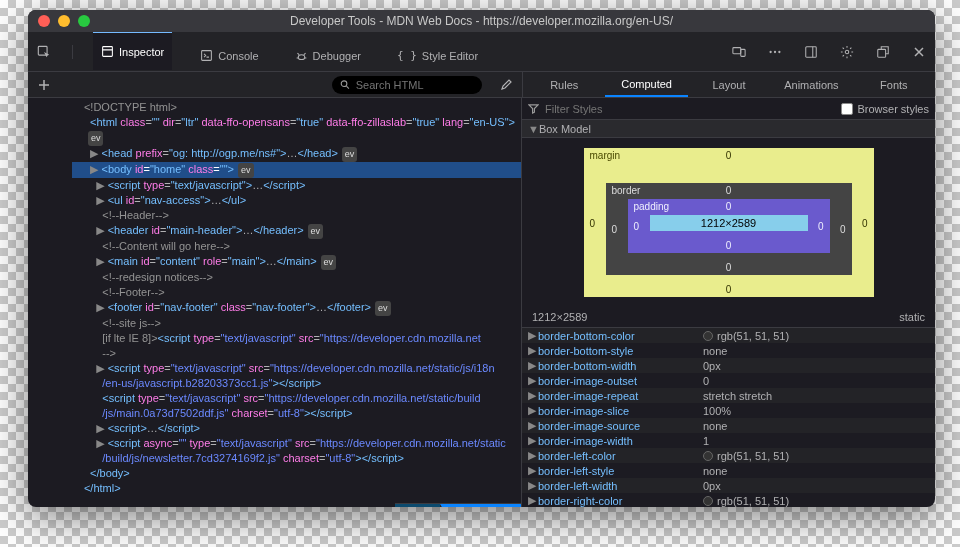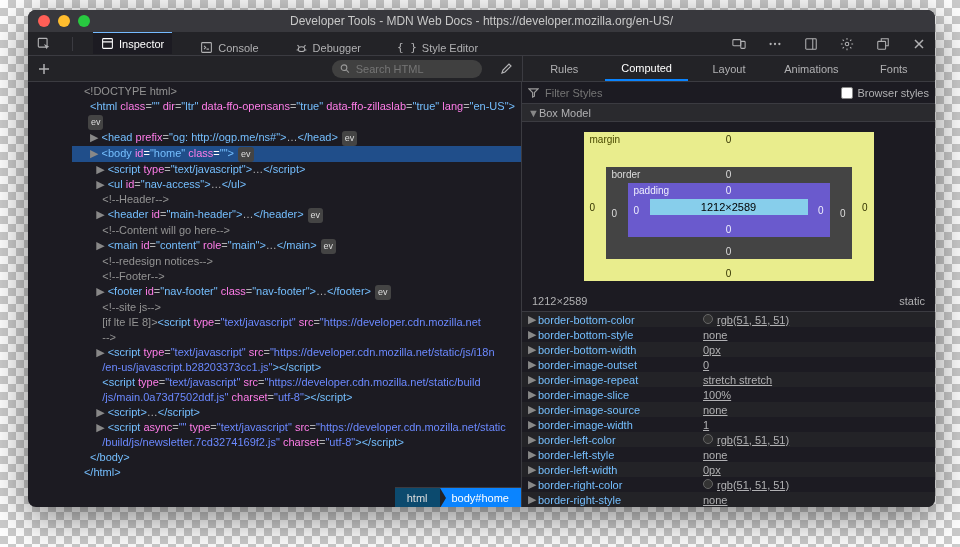--- a/index.html
+++ b/index.html
@@ -3,28 +3,28 @@
 <meta charset="utf-8">
 <style>
 * { margin: 0; padding: 0; box-sizing: border-box; font-family: -apple-system, "Segoe UI", sans-serif; }
 body { background: transparent; width: 960px; height: 547px; overflow: hidden; }
 .window { position: absolute; left: 28px; top: 10px; width: 907px; height: 497px; background: #1c1b22; border-radius: 8px; box-shadow: 0 10px 40px rgba(0,0,0,0.5); overflow: hidden; font-size: 11px; color: #b1b1b3; }
 .titlebar { height: 22px; background: #38383d; display: flex; align-items: center; position: relative; }
 .traffic { display: flex; gap: 8px; padding-left: 10px; }
 .dot { width: 12px; height: 12px; border-radius: 50%; }
 .dot.r { background: #ff5f57; } .dot.y { background: #ffbd2e; } .dot.g { background: #28c940; }
 .titlebar .title { position: absolute; left: 0; right: 0; text-align: center; color: #c8c8c8; font-size: 12px; pointer-events: none; }
-.toolbar { height: 24px; background: #232327; border-bottom: 1px solid #3b3b41; display: flex; align-items: center; padding: 0 8px; gap: 20px; color: #b1b1b3; }
+.toolbar { height: 40px; background: #232327; border-bottom: 1px solid #3b3b41; display: flex; align-items: center; padding: 0 8px; gap: 20px; color: #b1b1b3; }
 .tool-tab { display: flex; align-items: center; gap: 5px; padding: 0 8px; height: 100%; margin-top: 8px; }
 .tool-tab.active { color: #fff; border-top: 2px solid #75baff; padding-top: 0; margin-top: -2px; background: #1c1b22; }
 .spacer { flex: 1; }
 .iconbtn { width: 16px; height: 16px; display: flex; align-items: center; justify-content: center; color: #b1b1b3; }
 .subbar { height: 26px; background: #232327; border-bottom: 1px solid #3b3b41; display: flex; align-items: center; }
 .subbar .left { width: 494px; display: flex; align-items: center; padding: 0 8px; gap: 8px; }
-.subbar .search { flex: 0 0 150px; height: 18px; background: #404040; border-radius: 10px; display: flex; align-items: center; padding: 0 8px; gap: 6px; margin-left: auto; margin-right: 8px; }
+.subbar .search { flex: 0 0 150px; height: 18px; background: #000000; border-radius: 10px; display: flex; align-items: center; padding: 0 8px; gap: 6px; margin-left: auto; margin-right: 8px; }
 .subbar .search input { background: transparent; border: none; color: #b1b1b3; font-size: 11px; width: 100%; outline: none; }
 .subbar .rtabs { flex: 1; display: flex; border-left: 1px solid #3b3b41; height: 100%; }
 .subbar .rtab { flex: 1; display: flex; align-items: center; justify-content: center; color: #b1b1b3; height: 100%; }
 .subbar .rtab.active { color: #fff; border-bottom: 2px solid #0a84ff; }
 .body { display: flex; height: calc(100% - 72px); }
 .dom { width: 494px; overflow: hidden; display: flex; flex-direction: column; border-right: 1px solid #3b3b41; align-items: flex-end; }
 .dom-scroll { flex: 1; overflow: auto; font-family: Menlo, Consolas, monospace; font-size: 11px; line-height: 15px; padding: 2px 0; }
 .line { white-space: pre; padding: 0 6px; }
 .line.sel { background: #204e8a; color: #fff; }
 .tag { color: #75bfff; } .attr { color: #ff7de9; } .val { color: #75bfff; } .str { color: #6b89ff; }
@@ -56,21 +56,21 @@
 .bm-val.top { top: 2px; left: 50%; transform: translateX(-50%); }
 .bm-val.bottom { bottom: 2px; left: 50%; transform: translateX(-50%); }
 .bm-val.left { left: 6px; top: 50%; transform: translateY(-50%); }
 .bm-val.right { right: 6px; top: 50%; transform: translateY(-50%); }
 .sizebar { display: flex; justify-content: space-between; padding: 4px 10px; font-size: 11px; border-bottom: 1px solid #3b3b41; }
 .props { flex: 1; overflow: auto; font-family: Menlo, Consolas, monospace; font-size: 11px; }
 .prop { display: flex; align-items: center; height: 15px; padding: 0 6px; }
 .prop:nth-child(odd) { background: #232327; }
 .prop .tw2 { color: #888; width: 10px; }
 .prop .pname { color: #75bfff; width: 165px; }
-.prop .pval { color: #b1b1b3; display: flex; gap: 4px; text-decoration: underline; }
+.prop .pval { color: #b1b1b3; display: flex; align-items: center; gap: 4px; }
 .swatch { width: 10px; height: 10px; border-radius: 50%; border: 1px solid #666; background: #333; }
 .checker { position: absolute; inset: 0; background-image: linear-gradient(45deg,#ccc 25%,transparent 25%),linear-gradient(-45deg,#ccc 25%,transparent 25%),linear-gradient(45deg,transparent 75%,#ccc 75%),linear-gradient(-45deg,transparent 75%,#ccc 75%); background-size: 16px 16px; background-position: 0 0,0 8px,8px -8px,-8px 0; z-index: -1; }
 svg { display: block; }
 </style>
 </head>
 <body>
 <div class="checker"></div>
 
 <div class="window">
   <div class="titlebar">

